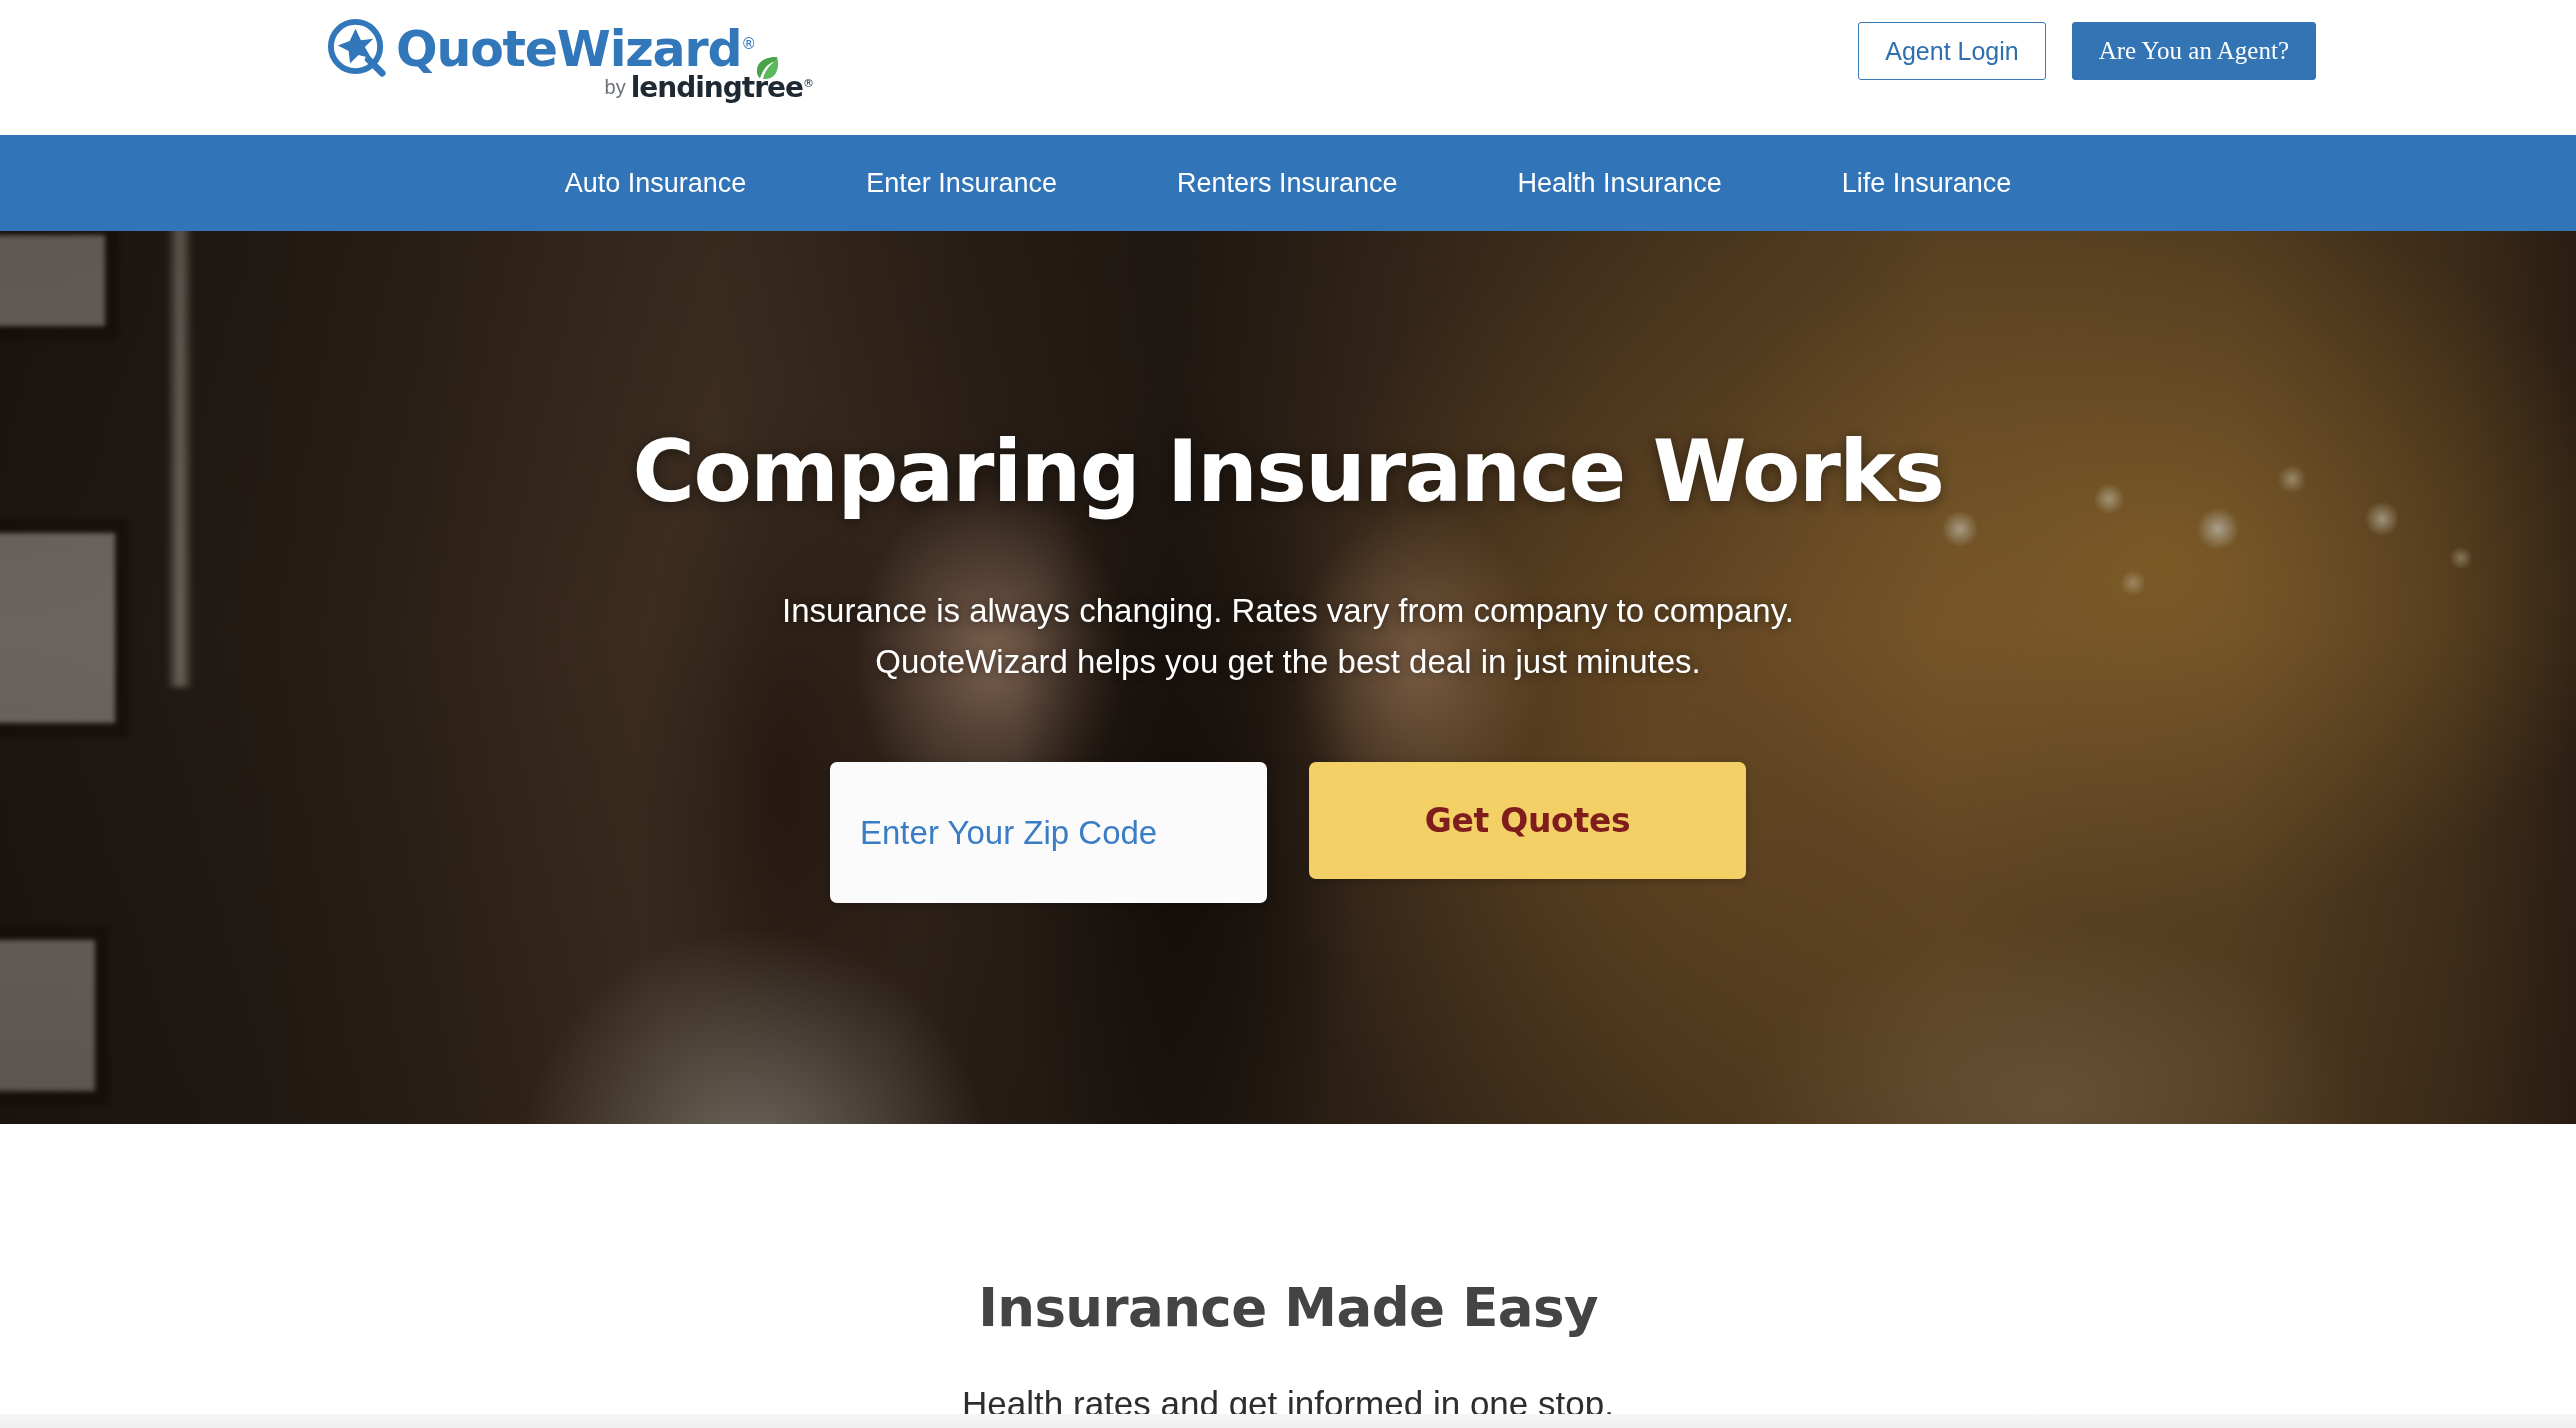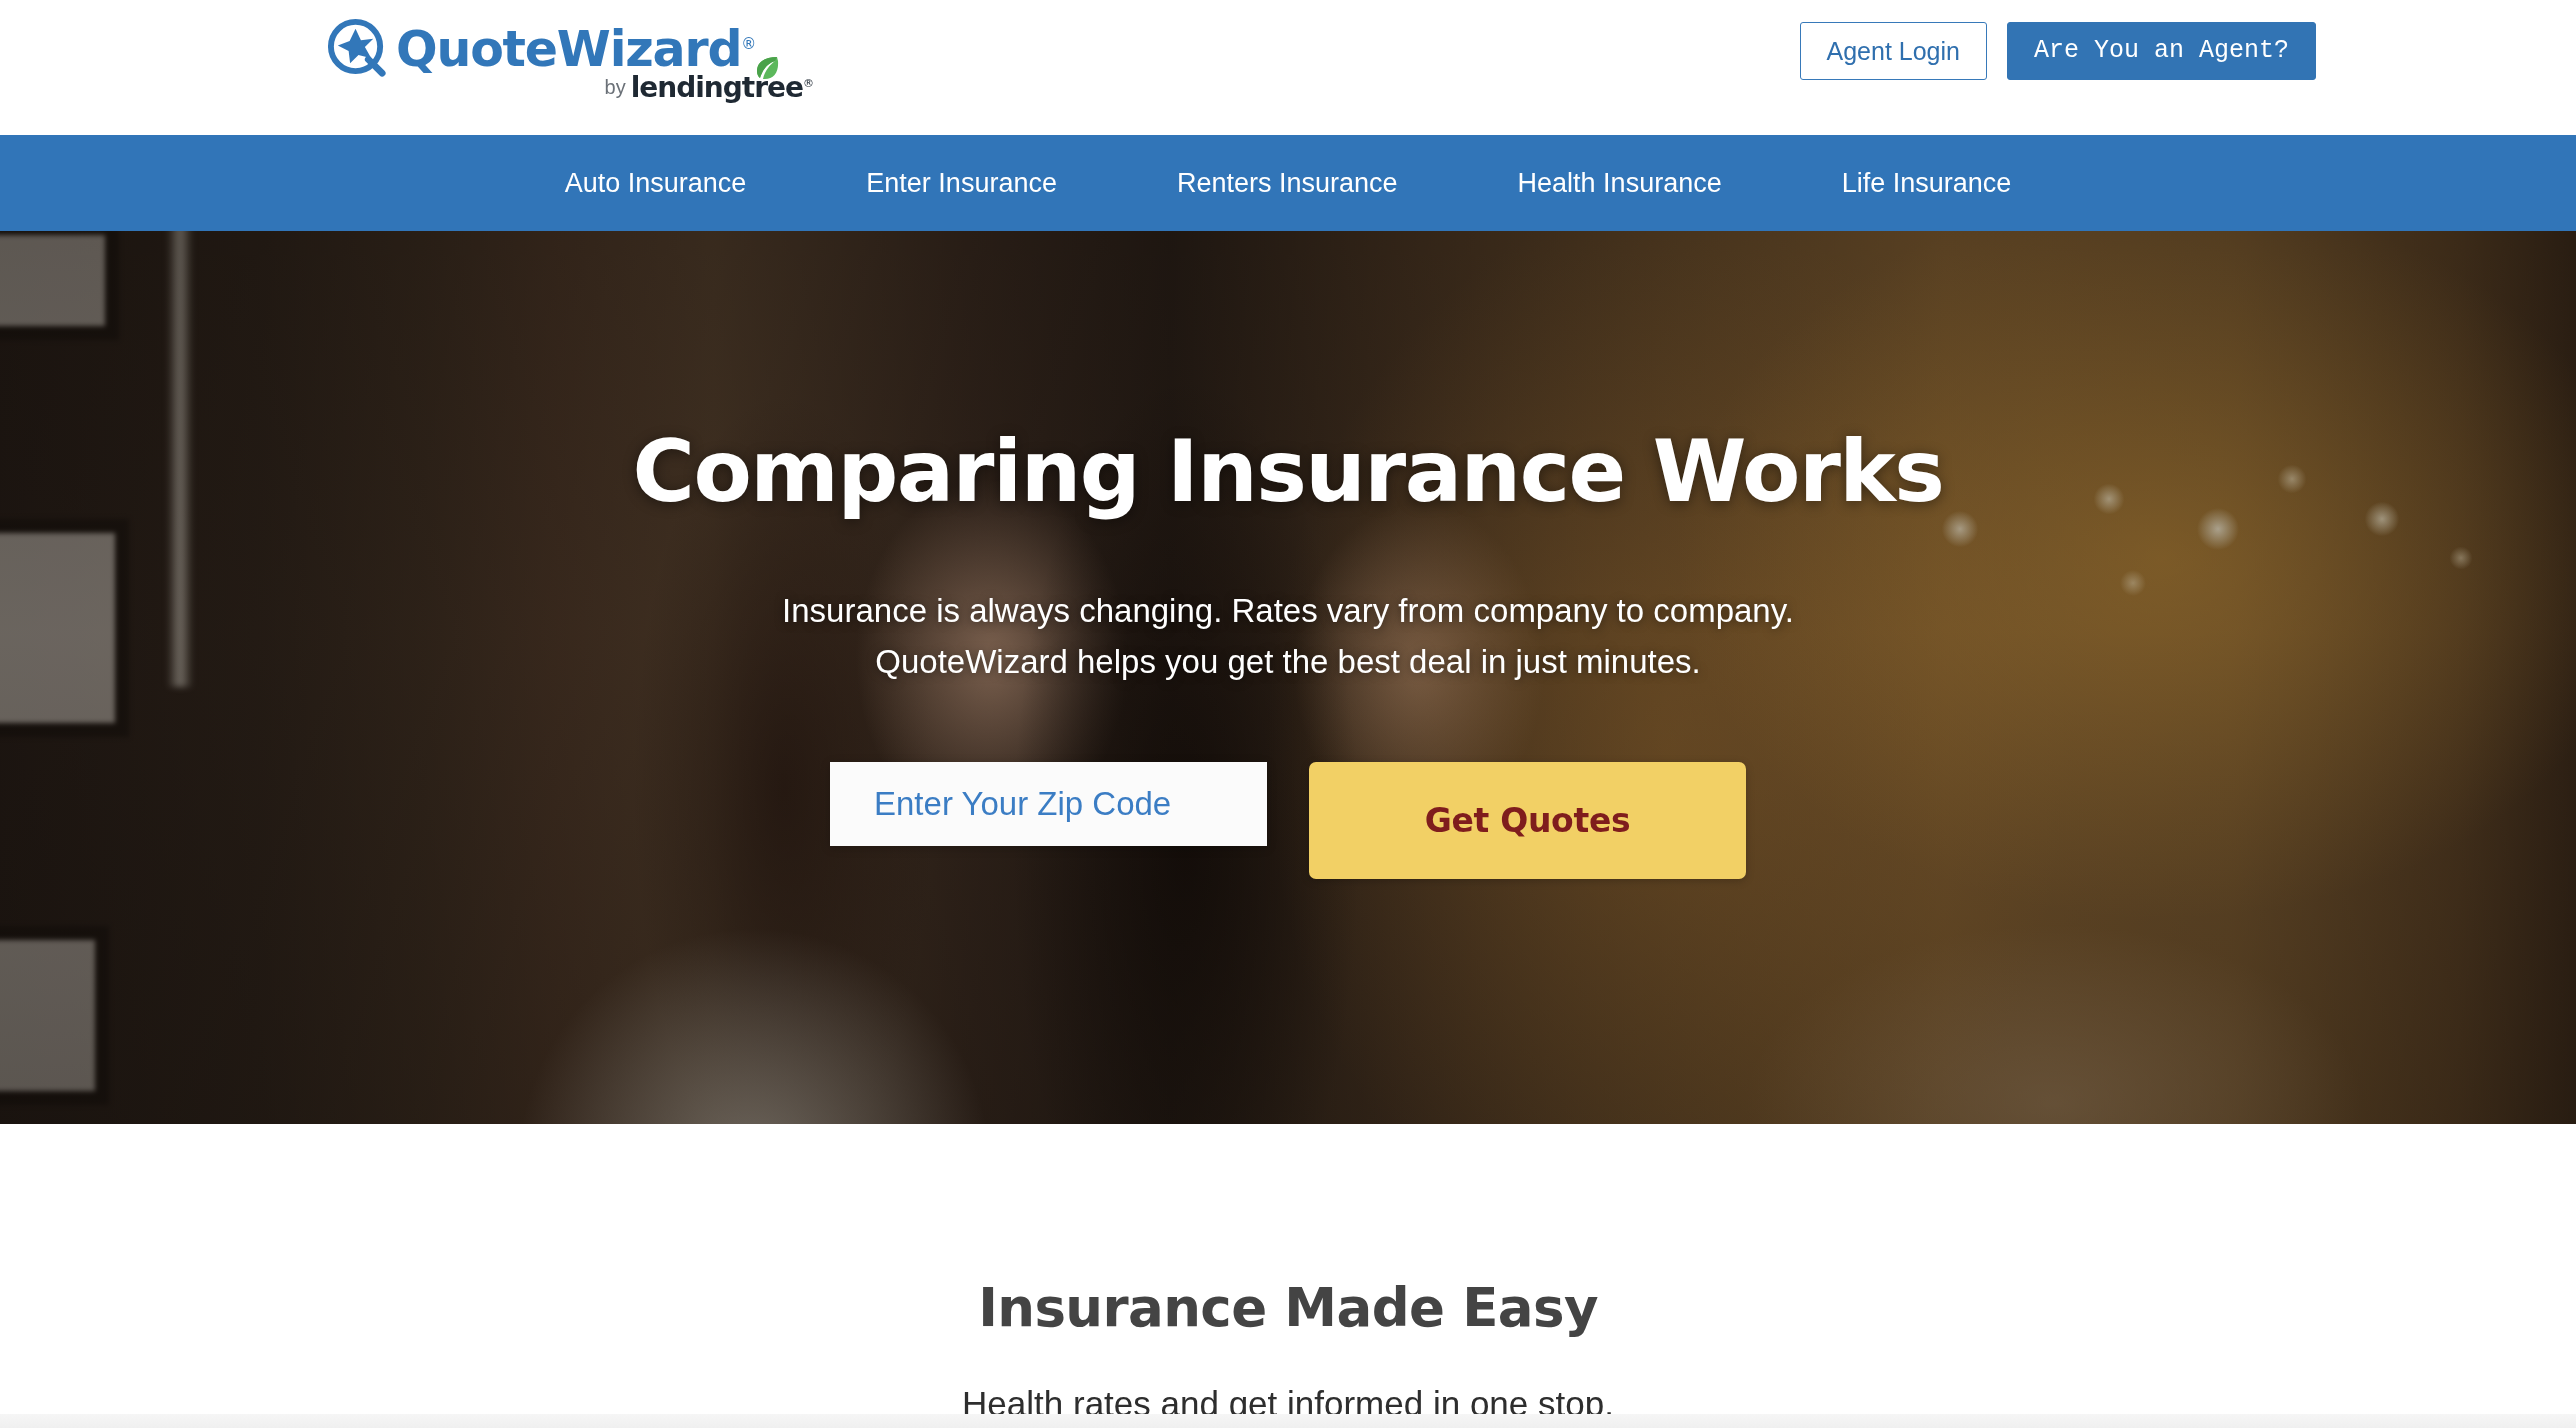--- a/index.html
+++ b/index.html
@@ -129,26 +129,26 @@
     font-family: "Liberation Sans", sans-serif;
     font-size: 25px;
     line-height: 56px;
     cursor: pointer;
     white-space: nowrap;
   }
 
   .btn-are-you-agent {
     height: 58px;
     padding: 0 26px;
-    margin-left: 16px;
+    margin-left: 22px;
     background: #3274b4;
     border: 1px solid #3274b4;
     border-radius: 3px;
     color: #ffffff;
-    font-family: Liberation Mono, monospace;
+    font-family: Liberation Serif, serif;
     font-size: 25px;
     line-height: 56px;
     cursor: pointer;
     white-space: nowrap;
   }
 
   
   .navbar {
     position: absolute;
     left: 0; top: 135px;
@@ -280,25 +280,25 @@
 
   .hero-form {
     margin-top: 75px;
     display: flex;
     align-items: stretch;
     gap: 42px;
   }
 
   .zip-input {
     width: 437px;
-    height: 84px;
+    height: 141px;
     border: none;
-    border-radius: 0;
+    border-radius: 7px;
     background: #fbfbfb;
-    padding: 0 44px;
+    padding: 0 30px;
     font-family: "Liberation Sans", sans-serif;
     font-size: 33px;
     color: #3b7dc4;
     outline: none;
     box-shadow: 0 2px 9px rgba(0,0,0,0.22);
   }
   .zip-input::placeholder { color: #3b7dc4; opacity: 1; }
 
   .get-quotes-btn {
     width: 437px;

